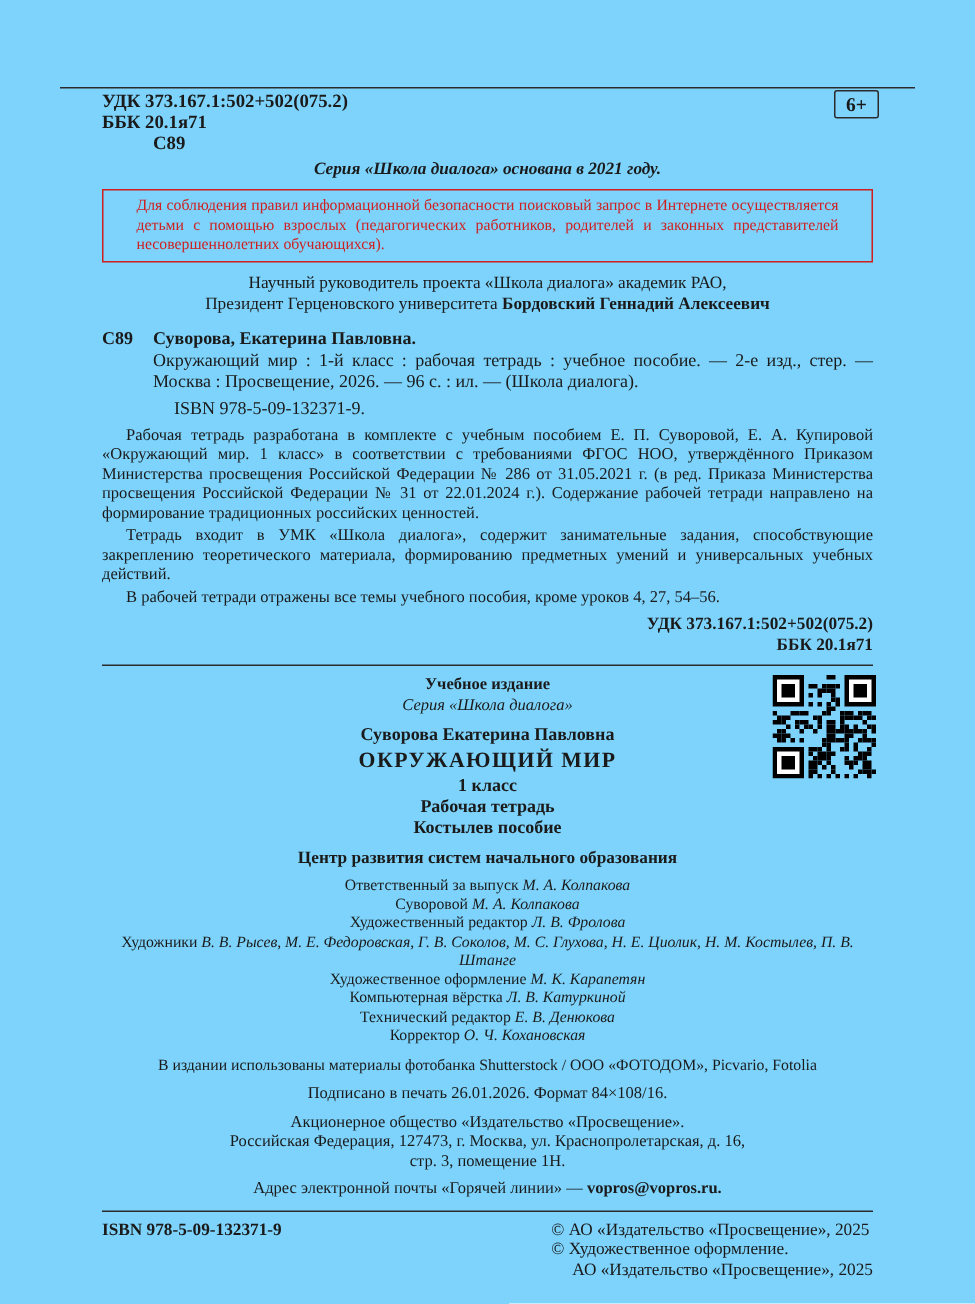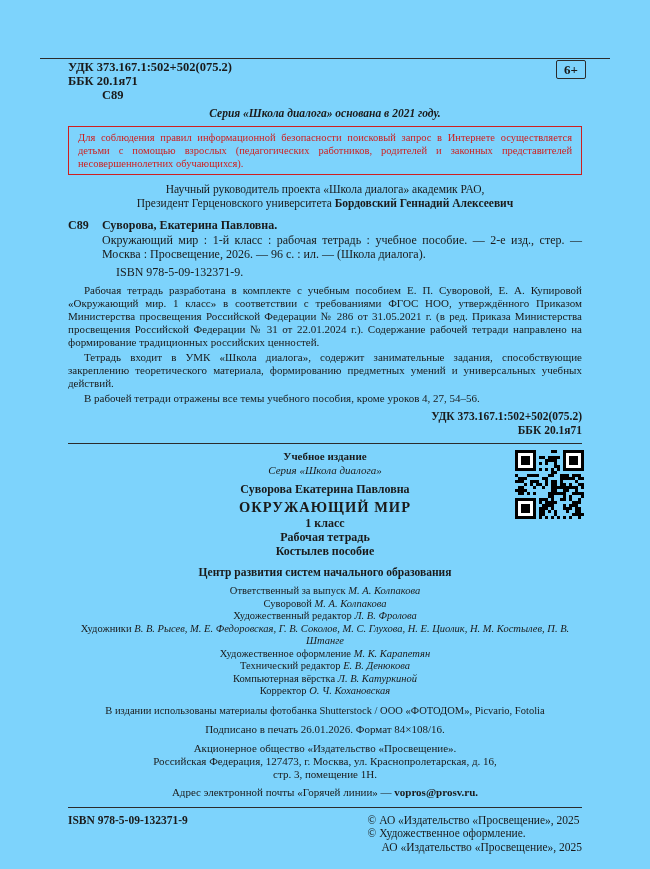--- a/index.html
+++ b/index.html
@@ -20,21 +20,21 @@
   .header .code{padding-left:34px;}
   .age-badge{
     position:absolute;right:-4px;top:0;
     border:1.6px solid #2b2b2b;border-radius:2px;
     font-size:13px;font-weight:bold;padding:1px 7px;line-height:15px;
   }
   .series-note{margin-top:5px;text-align:center;font-size:11.5px;font-style:italic;font-weight:bold;}
   .safety-box{
     margin-top:7px;
     border:1.6px solid #cf1f1f;color:#cf1f1f;
-    padding:4px 9px;
+    padding:4px 22px;
     font-size:10.5px;line-height:13px;text-align:justify;
   }
   .supervisor{margin-top:7px;text-align:center;font-size:11.5px;line-height:14px;}
   
   .bib{display:flex;margin-top:8px;font-size:12px;line-height:14.5px;}
   .bib-code{width:34px;flex:none;font-weight:bold;}
   .bib-body{flex:1;}
   .bib-author{font-weight:bold;}
   .bib-desc{text-align:justify;}
   .bib-isbn{margin-top:3px;padding-left:14px;}
@@ -296,38 +296,38 @@
     <div class="imprint-line-bold">Рабочая тетрадь</div>
     <div class="imprint-line-bold">Костылев пособие</div>
     <div class="center-name">Центр развития систем начального образования</div>
 
     <div class="credits">
       <div><span>Ответственный за выпуск </span><span class="credit-name">М. А. Колпакова</span></div>
       <div><span>Суворовой </span><span class="credit-name">М. А. Колпакова</span></div>
       <div><span>Художественный редактор </span><span class="credit-name">Л. В. Фролова</span></div>
       <div><span>Художники </span><span class="credit-name">В. В. Рысев, М. Е. Федоровская, Г. В. Соколов, М. С. Глухова, Н. Е. Циолик, Н. М. Костылев, П. В. Штанге</span></div>
       <div><span>Художественное оформление </span><span class="credit-name">М. К. Карапетян</span></div>
+      <div><span>Компьютерная вёрстка </span><span class="credit-name">Л. В. Катуркиной</span></div>
       <div><span>Технический редактор </span><span class="credit-name">Е. В. Денюкова</span></div>
-      <div><span>Компьютерная вёрстка </span><span class="credit-name">Л. В. Катуркиной</span></div>
       <div><span>Корректор </span><span class="credit-name">О. Ч. Кохановская</span></div>
     </div>
 
     <div class="photo-credit">В издании использованы материалы фотобанка Shutterstock / ООО «ФОТОДОМ», Picvario, Fotolia</div>
 
     <div class="print-info">
       <div>Подписано в печать 26.01.2026. Формат 84×108/16.</div>
     </div>
 
     <div class="publisher-info">
       <div>Акционерное общество «Издательство «Просвещение».</div>
       <div>Российская Федерация, 127473, г. Москва, ул. Краснопролетарская, д. 16,</div>
       <div>стр. 3, помещение 1Н.</div>
     </div>
 
-    <div class="hotline"><span>Адрес электронной почты «Горячей линии» — </span><b>vopros@prosv.ru.</b></div>
+    <div class="hotline"><span>Адрес электронной почты «Горячей линии» — </span><b>vopros@vopros.ru.</b></div>
   </div>
 
   <hr class="rule bottom-rule">
 
   <div class="footer">
     <div class="footer-isbn">ISBN 978-5-09-132371-9</div>
     <div class="copyrights">
       <div>© АО «Издательство «Просвещение», 2025</div>
       <div>© Художественное оформление.</div>
       <div class="indent">АО «Издательство «Просвещение», 2025</div>

